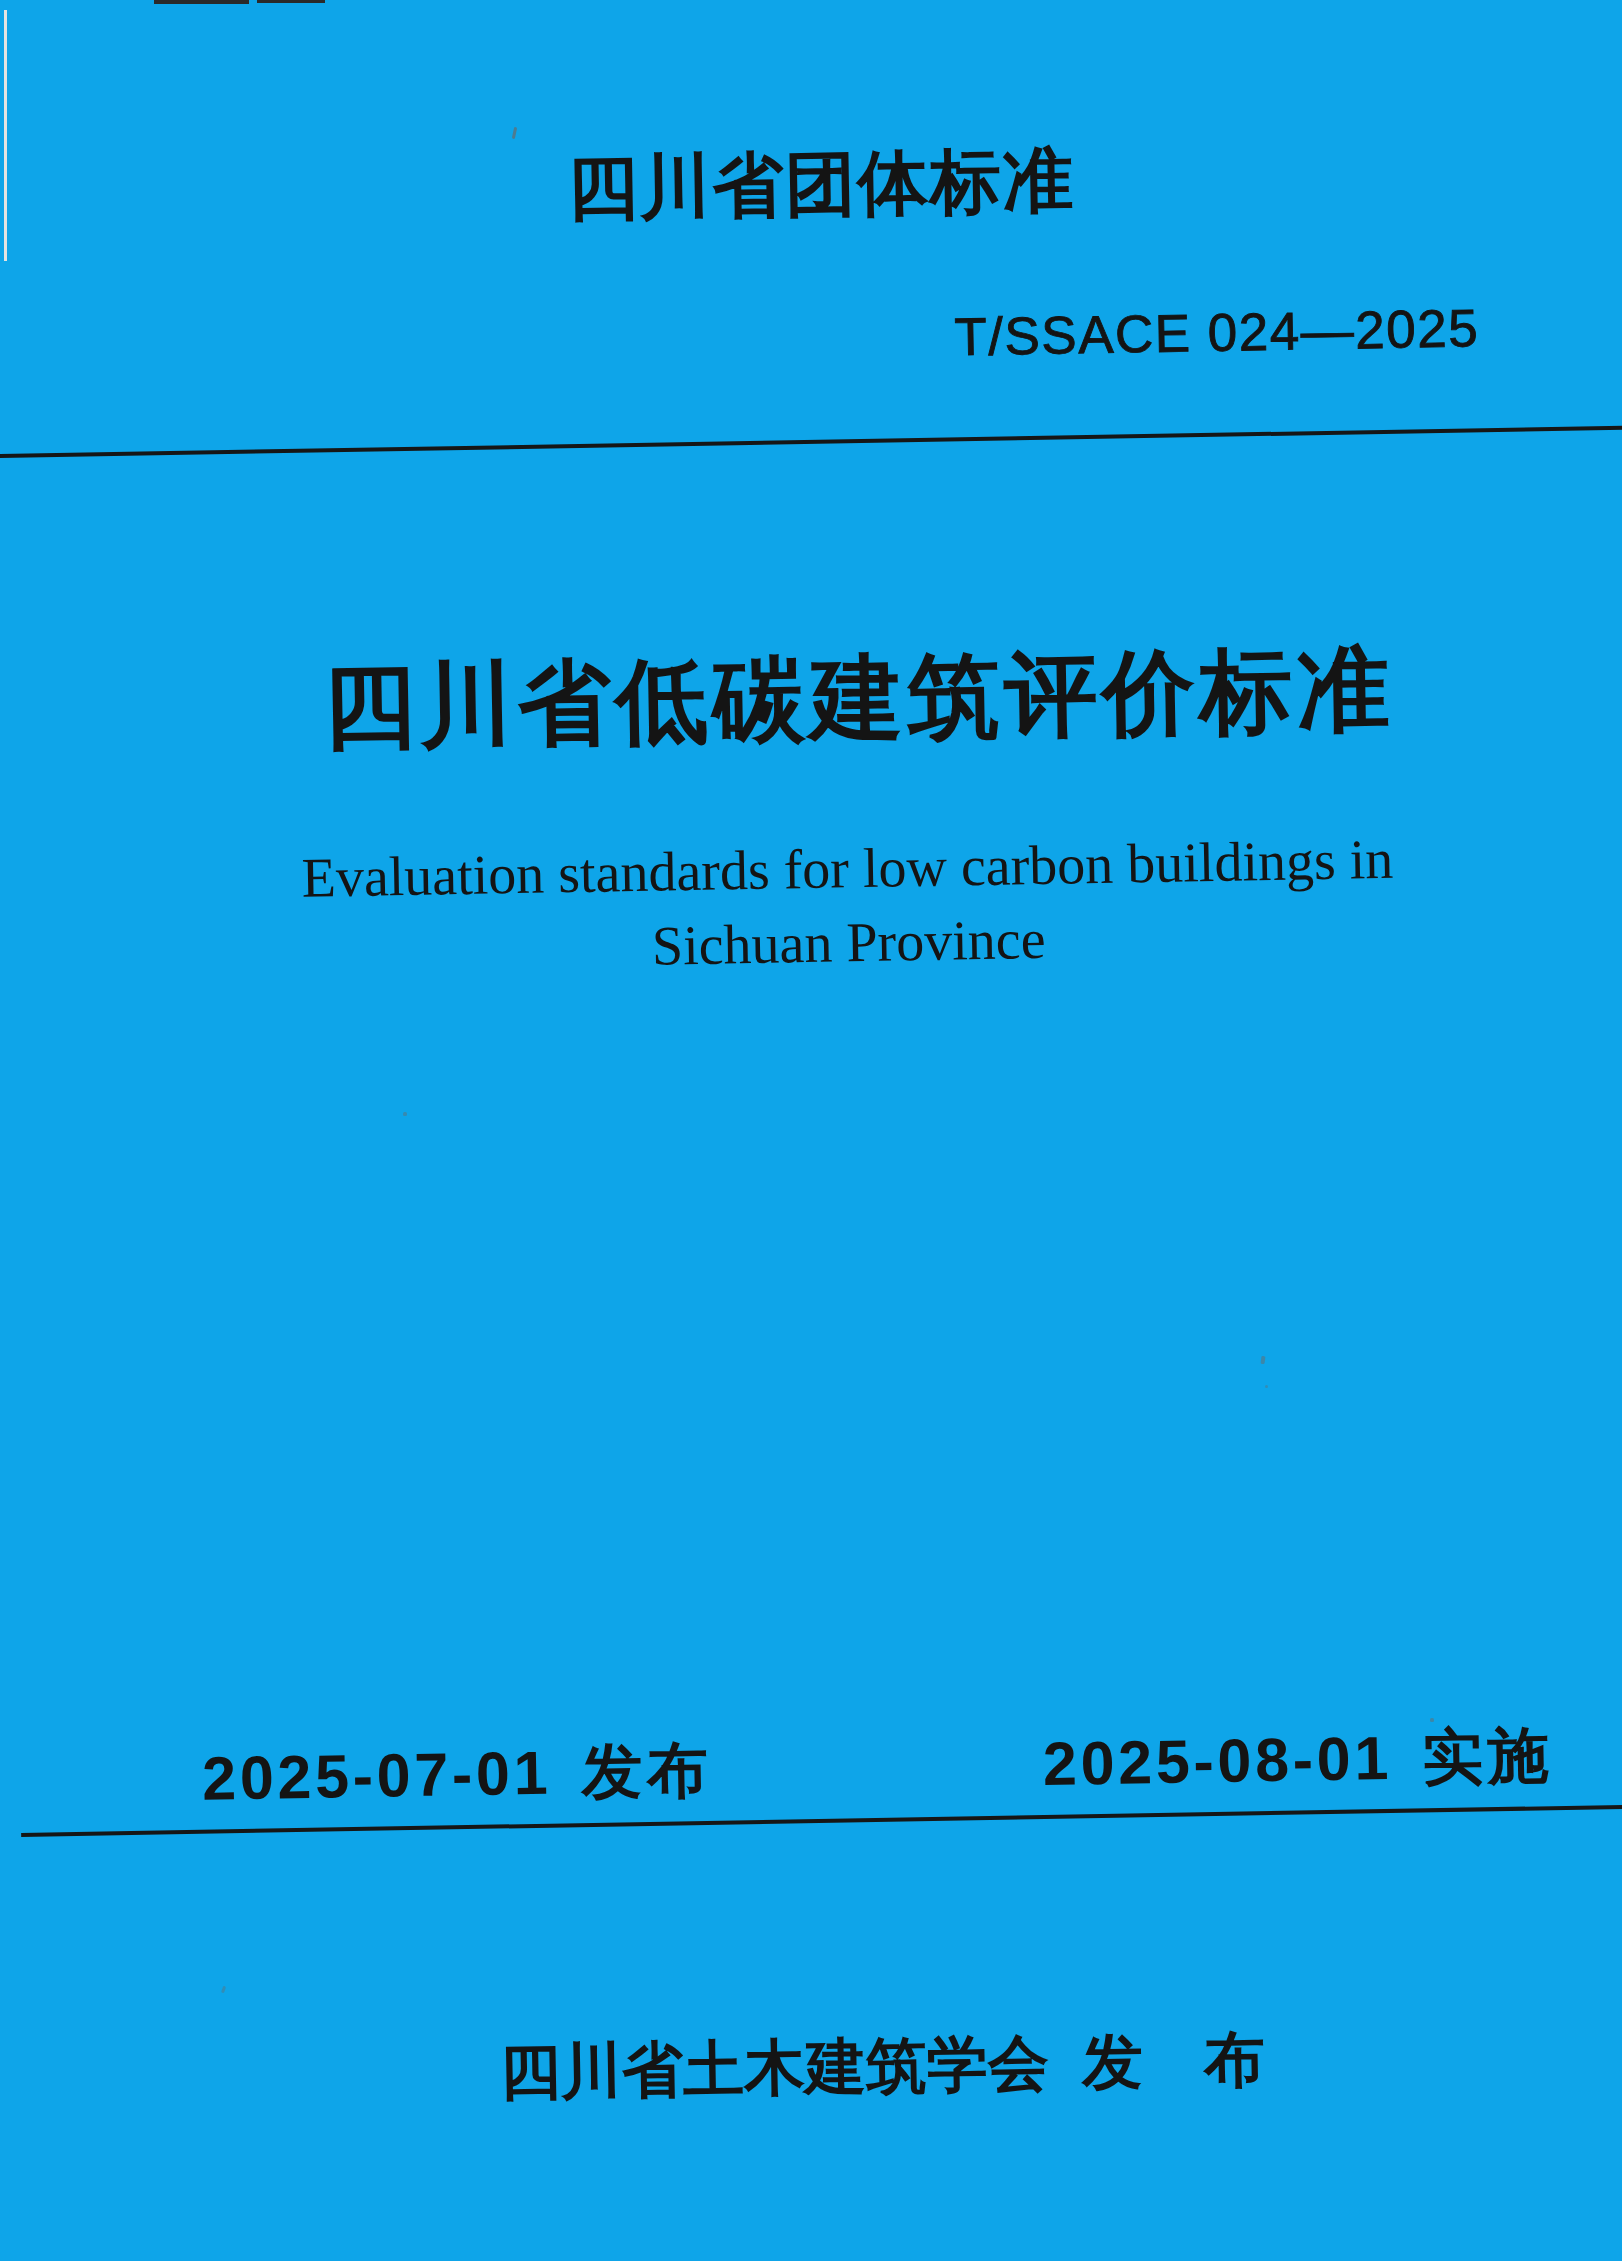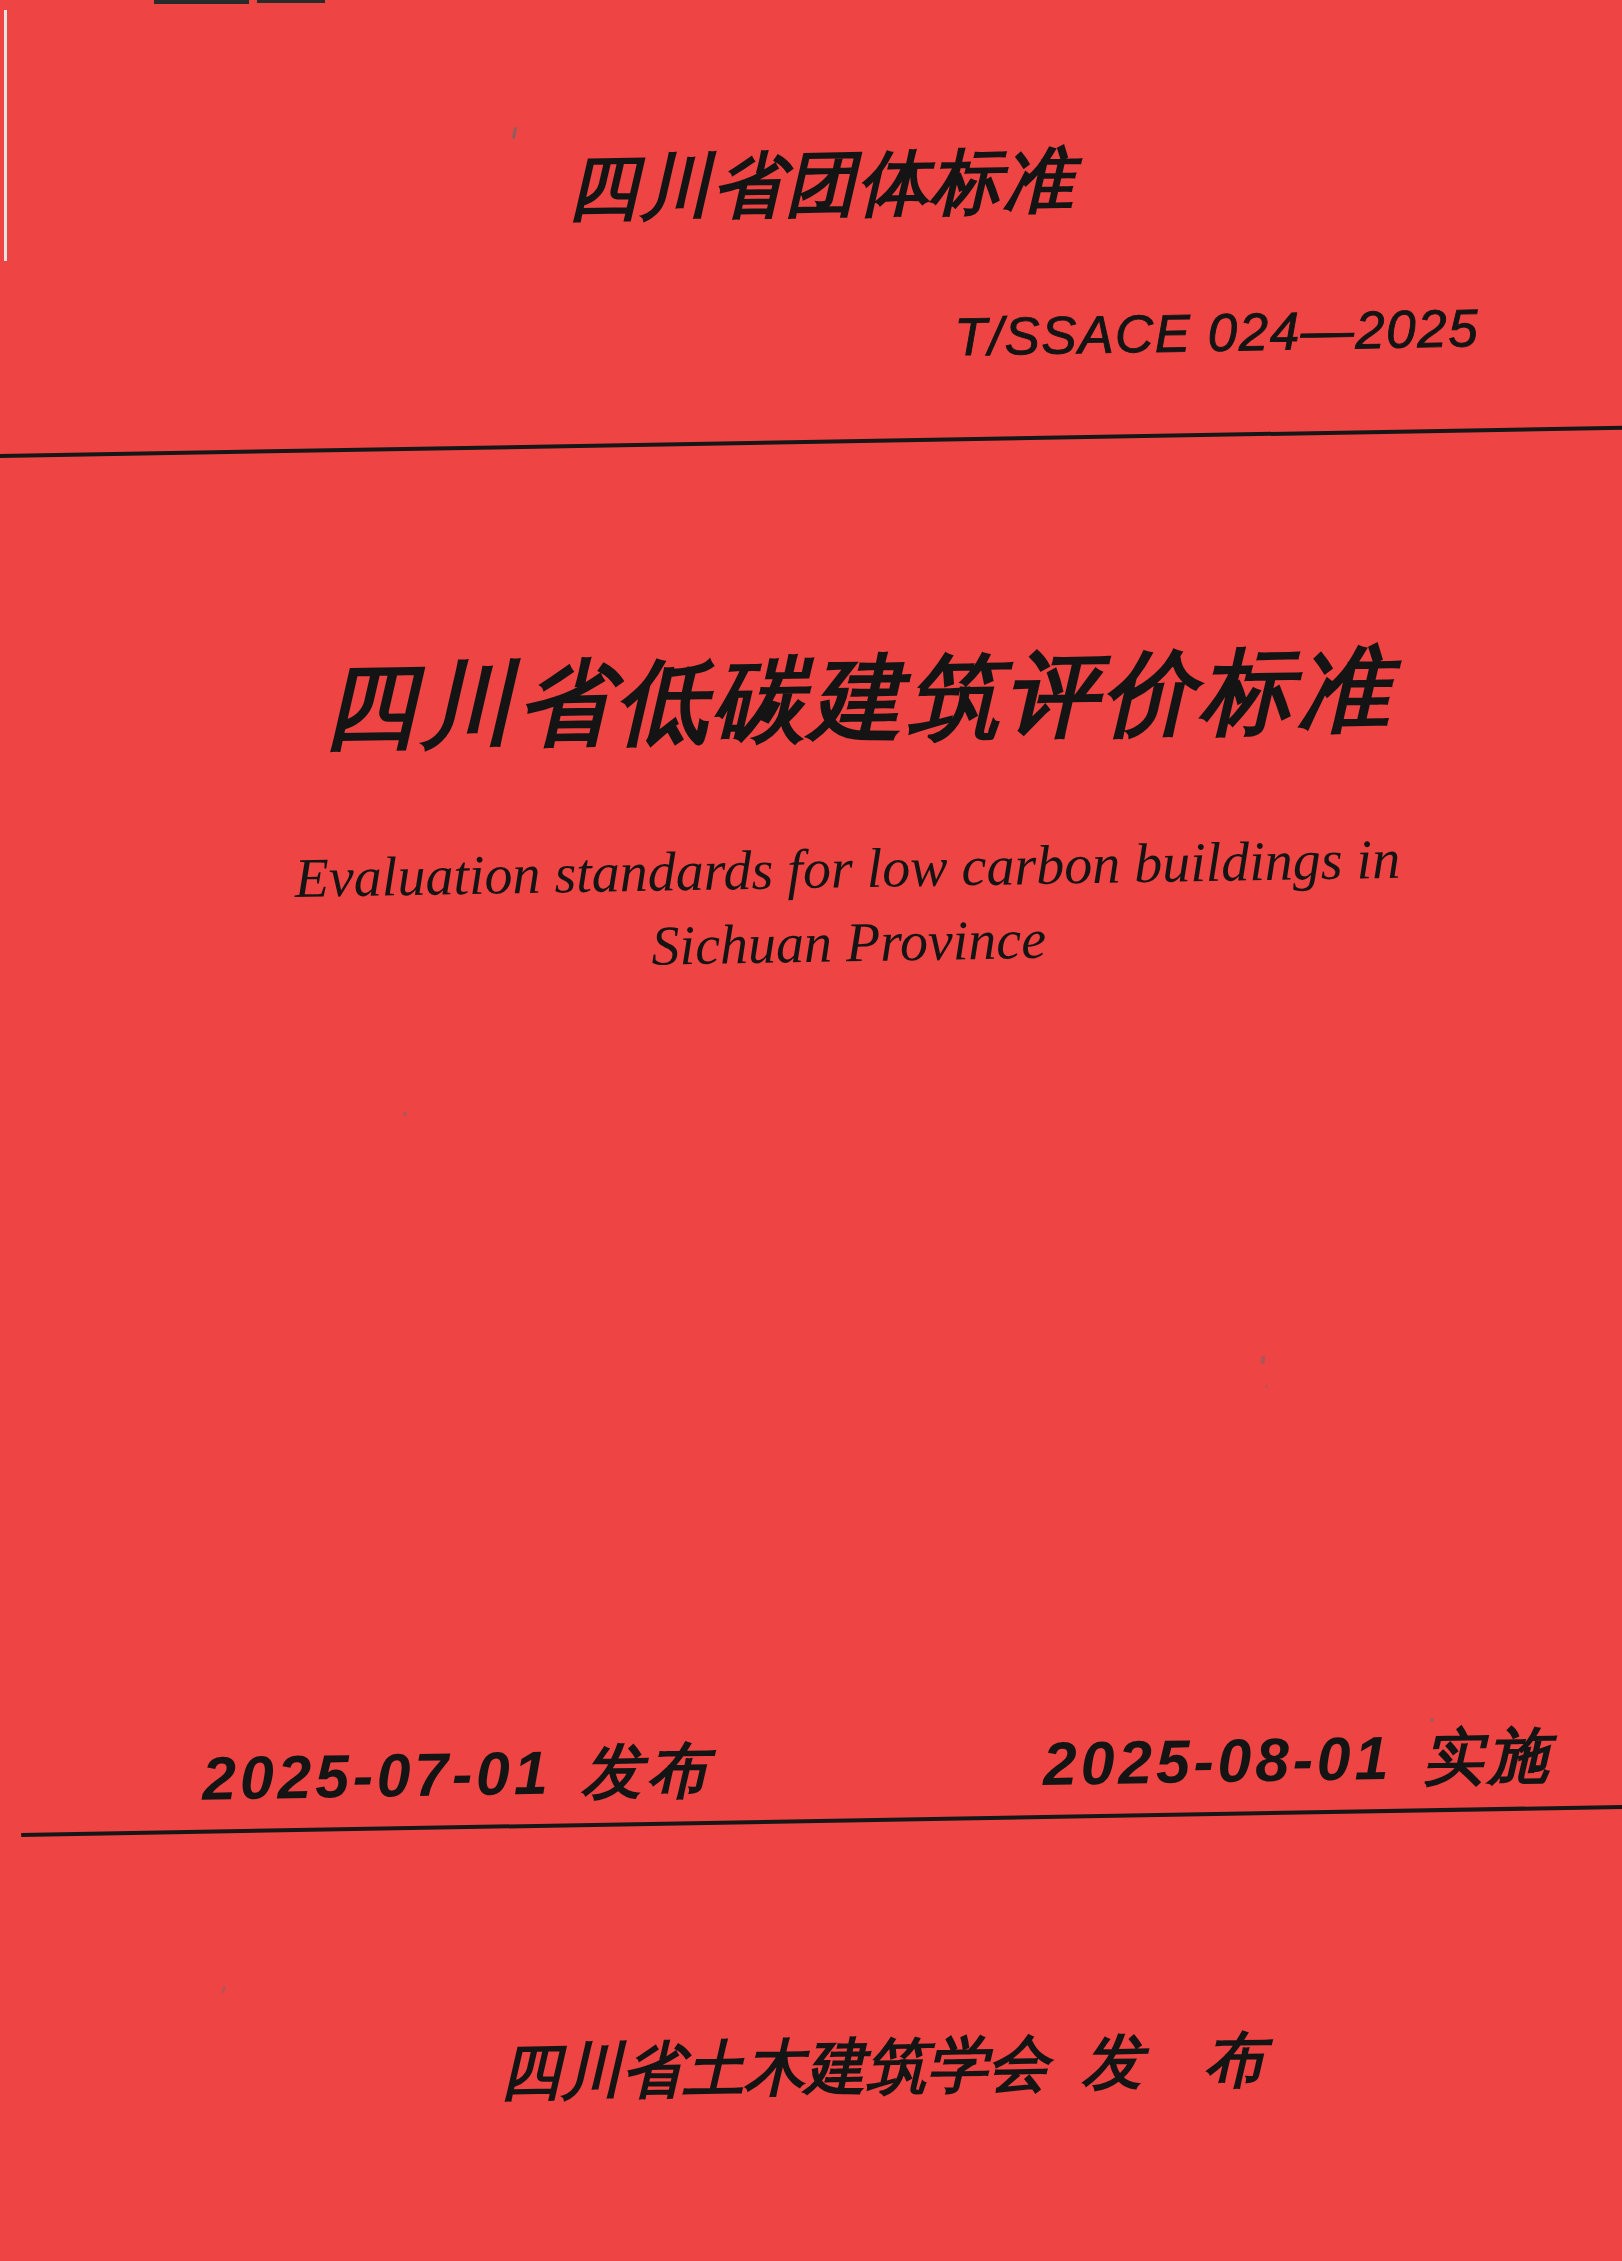--- a/index.html
+++ b/index.html
@@ -6,23 +6,22 @@
   body {
     width: 1623px; height: 2261px;
     background: #ffffff;
     font-family: "Liberation Sans", sans-serif;
     color: #141414;
     position: relative;
     overflow: hidden;
   }
   .page {
     position: absolute; inset: 0;
-    background: #ef4444;
+    background: #0ea5e9;
     overflow: hidden;
-    font-style: italic;
   }
   
   .tilt {
     position: absolute; inset: 0;
     transform: rotate(-1deg);
     transform-origin: 811px 1131px;
   }
   .std-type {
     position: absolute; top: 149px; left: 52px; right: 0;
     text-align: center;

